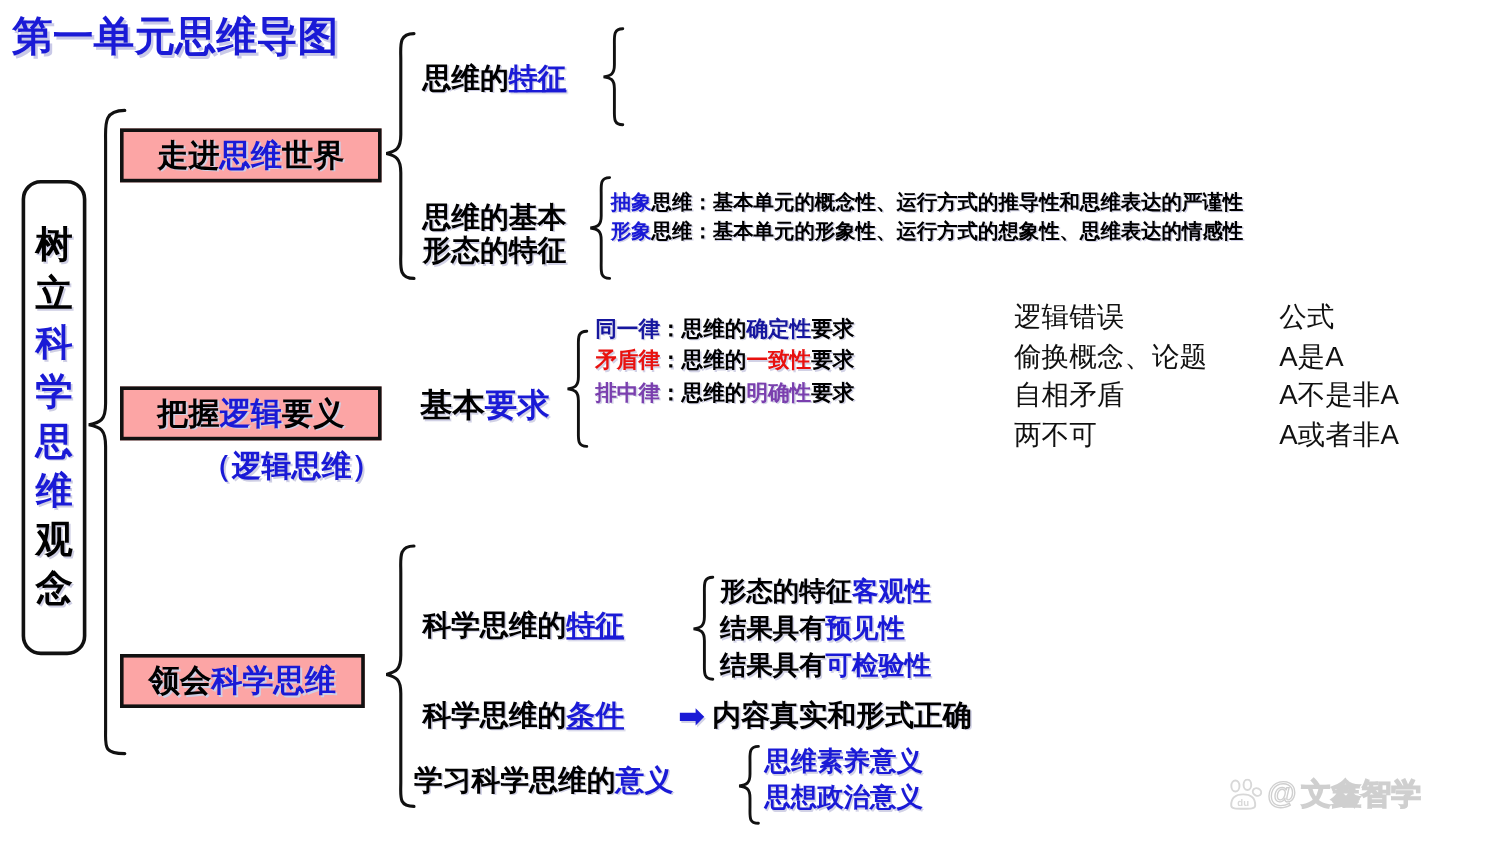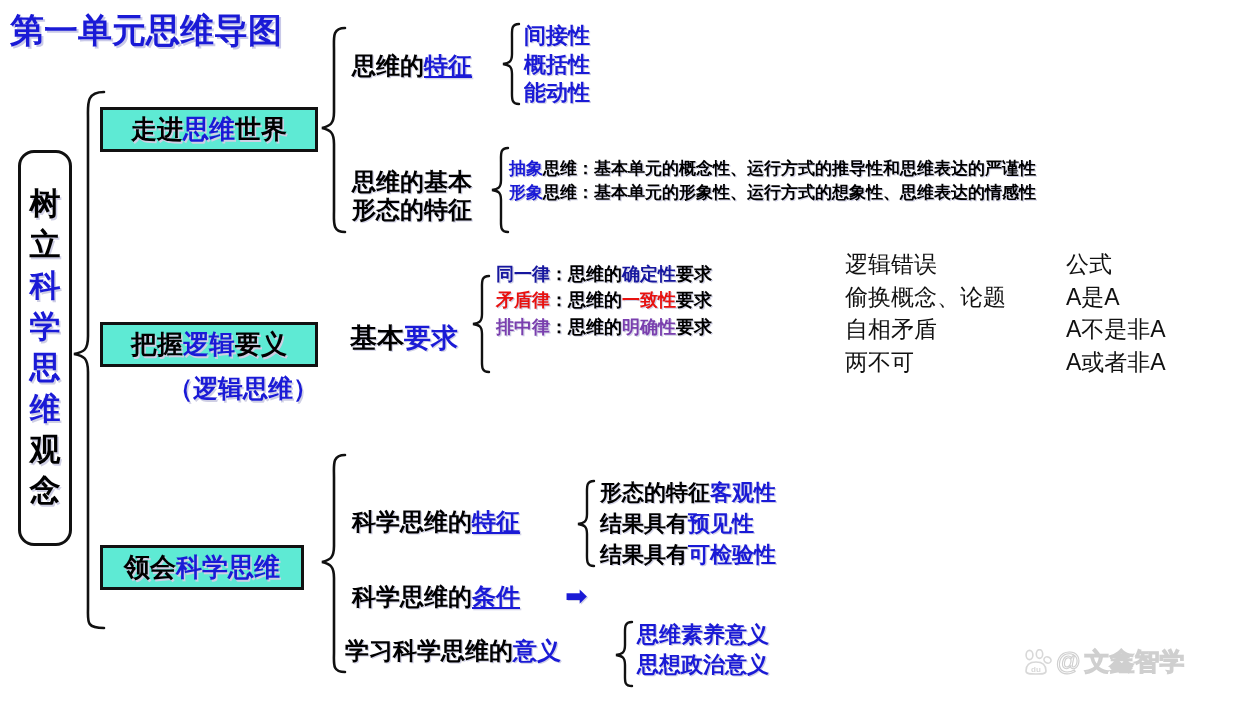--- a/index.html
+++ b/index.html
@@ -42,21 +42,21 @@
     position:absolute;left:0;top:0;right:0;bottom:0;
     display:flex;flex-direction:column;align-items:center;justify-content:center;
     font-size:31px;font-weight:bold;line-height:1.32;
     text-shadow:1.5px 1.5px 0 #cfcfe4;
   }
   #root-text span{display:block;}
 
   
   .l1box{
     border:3px solid #111;
-    background:#5eead4;
+    background:#fca5a5;
     box-sizing:border-box;
     display:flex;align-items:center;justify-content:center;
     font-size:26px;font-weight:bold;
     white-space:nowrap;
     text-shadow:1.5px 1.5px 0 #cfcfe4;
   }
   #box-a{left:100px;top:107px;width:218px;height:45px;}
   #box-b{left:100px;top:322px;width:218px;height:45px;}
   #box-c{left:100px;top:545px;width:204px;height:45px;}
   #box-b-sub{
@@ -175,25 +175,20 @@
 
   <div class="abs l1box" id="box-c">
     <span class="black">领会</span>
       <span class="blue">科学思维</span>
   </div>
 
   <div class="abs node" id="n-tezheng">
     <span class="black">思维的</span><span class="blue u">特征</span>
   </div>
 
-  <div class="abs leaf blue" id="g-tezheng">
-    <div>间接性</div>
-    <div>概括性</div>
-    <div>能动性</div>
-  </div>
 
   <div class="abs node" id="n-xingtai">
     <div class="black">思维的基本</div>
     <div class="black">形态的特征</div>
   </div>
 
   <div class="abs leaf" id="g-xingtai">
     <div><span class="blue">抽象</span><span class="black">思维：基本单元的概念性、运行方式的推导性和思维表达的严谨性</span></div>
     <div><span class="blue">形象</span><span class="black">思维：基本单元的形象性、运行方式的想象性、思维表达的情感性</span></div>
   </div>
@@ -231,20 +226,21 @@
     <div><span class="black">结果具有</span><span class="blue">预见性</span></div>
     <div><span class="black">结果具有</span><span class="blue">可检验性</span></div>
   </div>
 
   <div class="abs node" id="n-kexue-tj">
     <span class="black">科学思维的</span><span class="blue u">条件</span>
   </div>
 
   <div class="abs node arrow-row" id="arrow-wrap">
     <span class="arrow-glyph">➡</span>
+    <span class="black">内容真实和形式正确</span>
   </div>
 
   <div class="abs node" id="n-kexue-yy">
     <span class="black">学习科学思维的</span><span class="blue">意义</span>
   </div>
 
   <div class="abs leaf" id="g-kexue-yy">
     <div><span class="blue">思维素养</span><span class="blue">意义</span></div>
     <div><span class="blue">思想政治</span><span class="blue">意义</span></div>
   </div>

